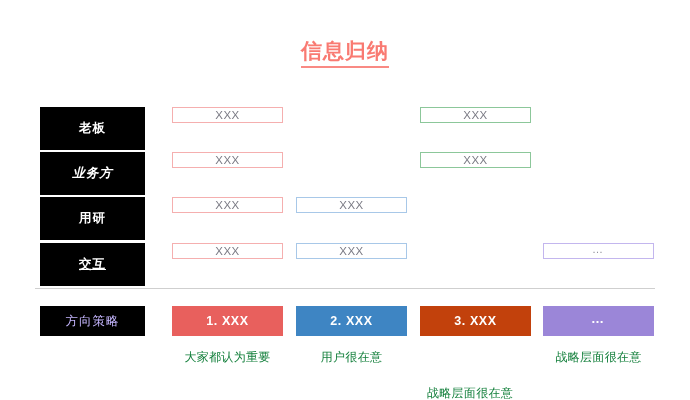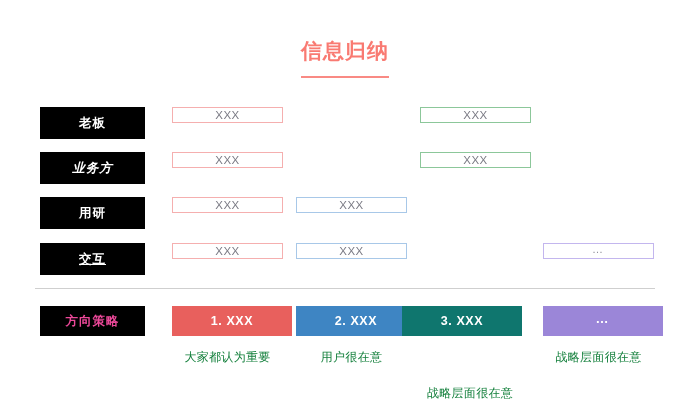--- a/index.html
+++ b/index.html
@@ -30,31 +30,31 @@
     top: 38px;
     width: 690px;
     text-align: center;
   }
   .title {
     display: inline-block;
     font-size: 21px;
     font-weight: 700;
     color: #F97A72;
     letter-spacing: 1px;
-    padding-bottom: 12px;
+    padding-bottom: 2px;
     border-bottom: 2px solid #F98A84;
     line-height: 1.25;
   }
 
   
   .row-label {
     position: absolute;
     left: 40px;
     width: 105px;
-    height: 32px;
+    height: 43px;
     background: #000000;
     color: #ffffff;
     font-size: 12.5px;
     font-weight: 700;
     letter-spacing: 1px;
     display: flex;
     align-items: center;
     justify-content: center;
     box-sizing: border-box;
   }
@@ -95,33 +95,33 @@
   }
 
   
   .strategy-label {
     position: absolute;
     left: 40px;
     top: 306px;
     width: 105px;
     height: 30px;
     background: #000000;
-    color: #ec4899;
+    color: #c4b5fd;
     font-size: 12.5px;
-    font-weight: 700;
+    font-weight: 400;
     letter-spacing: 1px;
     display: flex;
     align-items: center;
     justify-content: center;
     box-sizing: border-box;
   }
   .chip {
     position: absolute;
     top: 306px;
-    width: 120px;
+    width: 111px;
     height: 30px;
     display: flex;
     align-items: center;
     justify-content: center;
     color: #ffffff;
     font-size: 12.5px;
     font-weight: 600;
     letter-spacing: 0.6px;
     box-sizing: border-box;
     text-align: center;
@@ -171,21 +171,21 @@
 
   <div class="divider"></div>
 
   <div class="strategy-label">方向策略</div>
 
   <div id="strategy-area">
       <div class="chip" style="left: 172px; background: rgb(232, 96, 93);">1. XXX</div>
       <div class="caption" style="left: 162.5px;">大家都认为重要</div>
       <div class="chip" style="left: 296px; background: rgb(62, 133, 195);">2. XXX</div>
       <div class="caption" style="left: 286.5px;">用户很在意</div>
-      <div class="chip" style="left: 402px; background: #0f766e;">3. XXX</div>
+      <div class="chip" style="left: 420px; background: #c2410c;">3. XXX</div>
       <div class="caption" style="left: 405px; margin-top: 36px;">战略层面很在意</div>
       <div class="chip" style="left: 543px; background: rgb(155, 134, 216);">
         <span class="dots">…</span>
       </div>
       <div class="caption" style="left: 533.5px;">战略层面很在意</div>
     </div>
 
 </div>
 
 </body></html>

